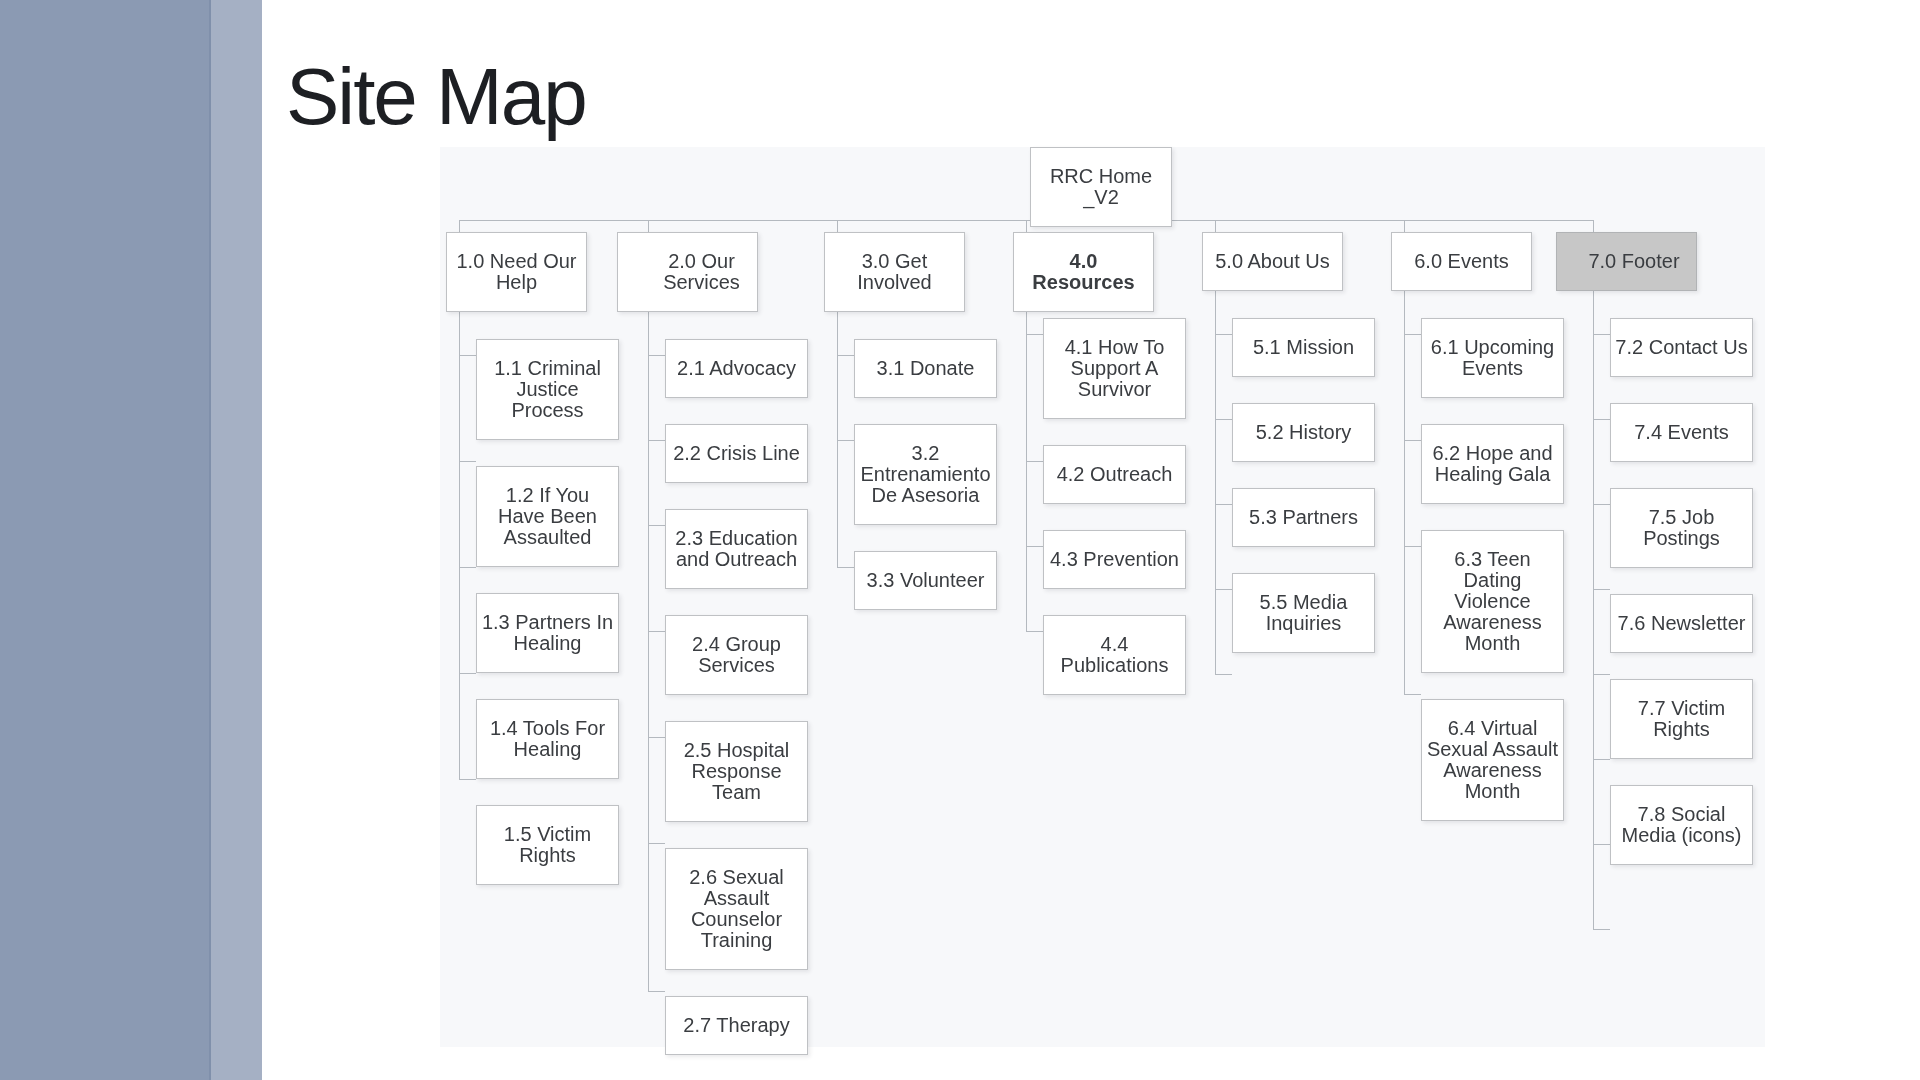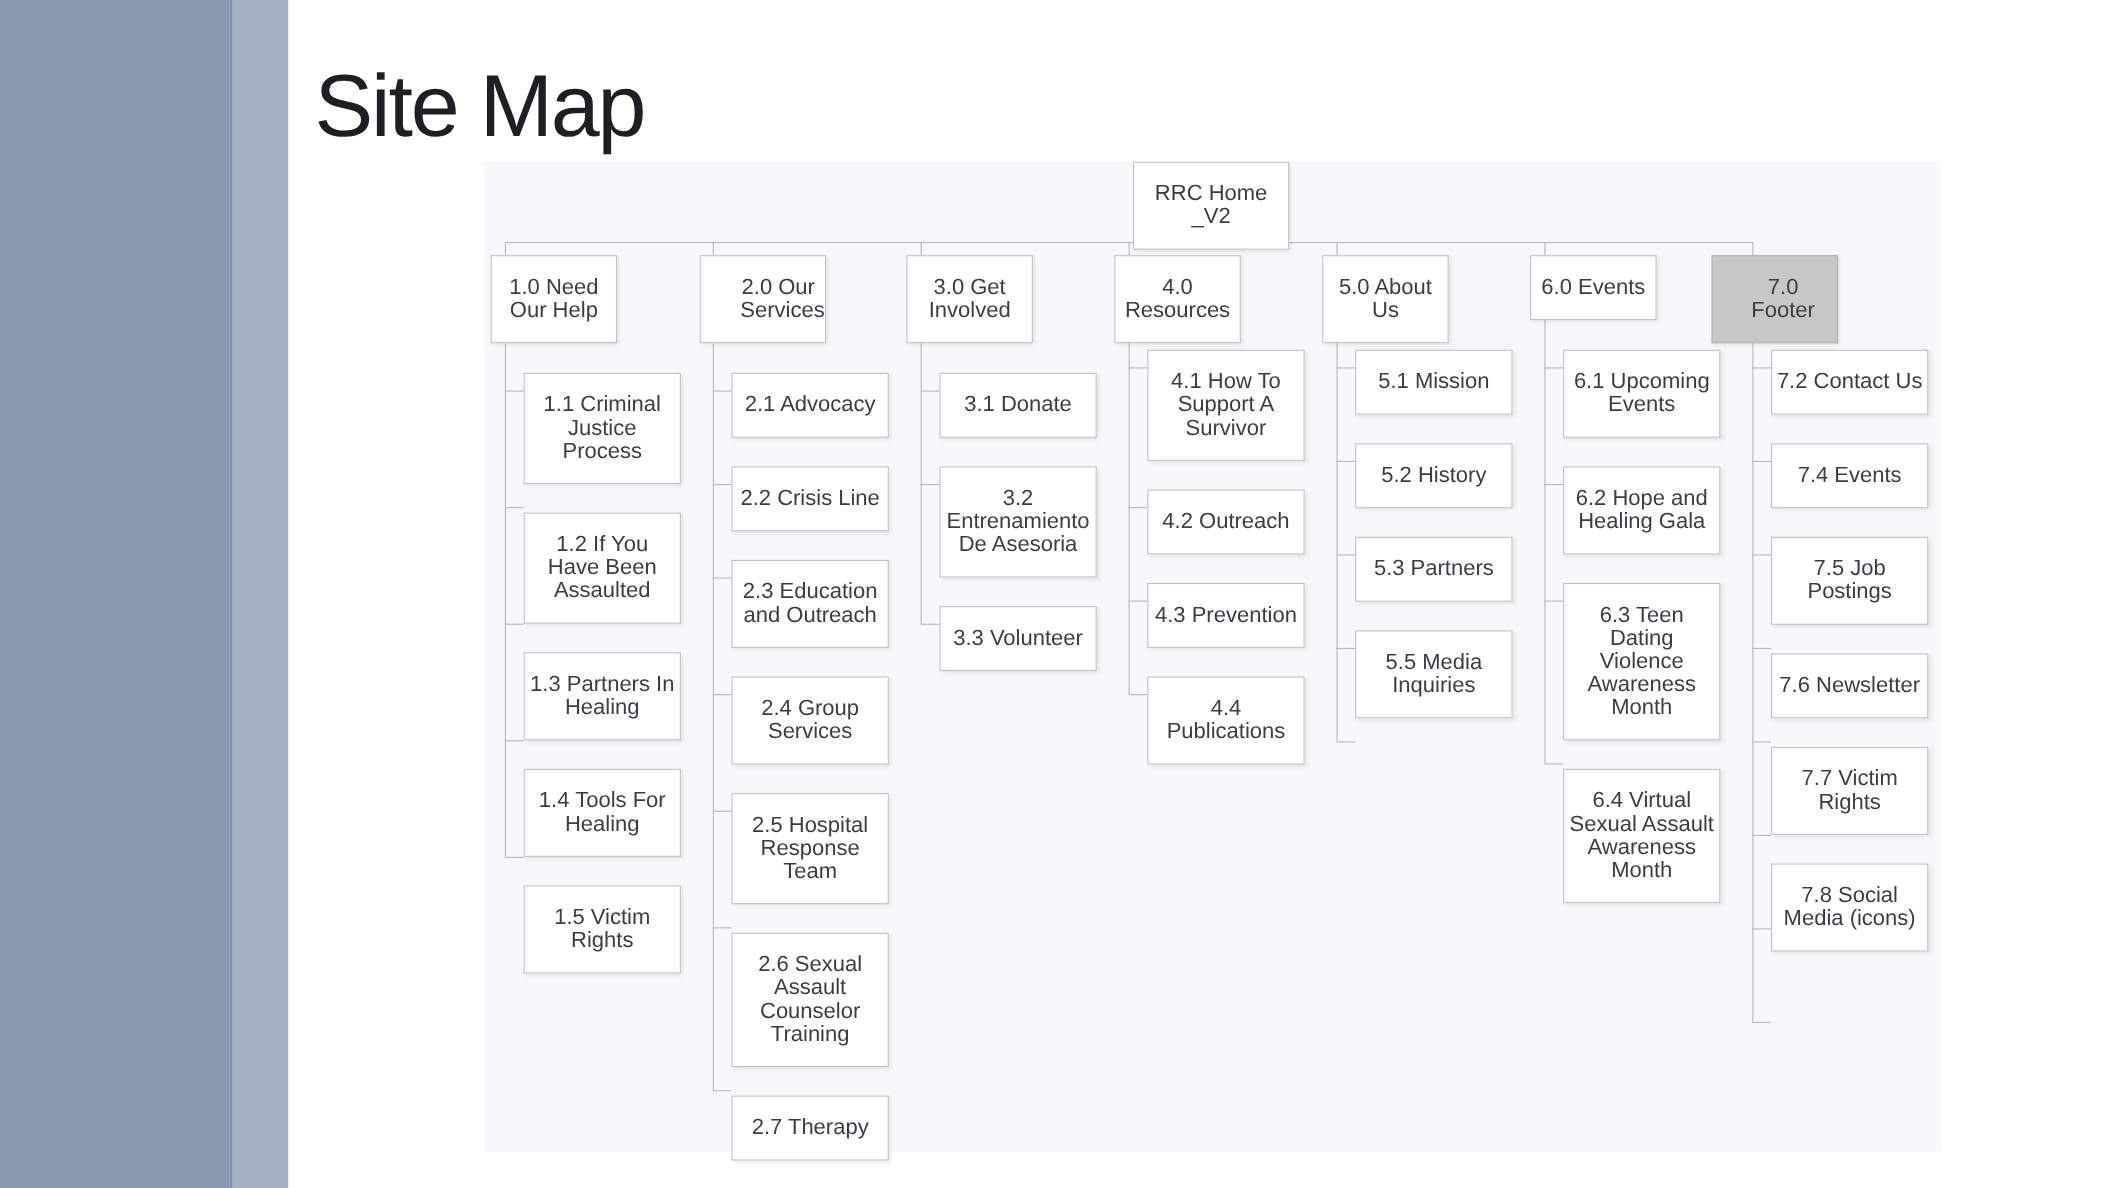--- a/index.html
+++ b/index.html
@@ -17,21 +17,21 @@
   .panel{position:absolute;left:440px;top:147px;width:1325px;height:900px;background:#f7f8fa;}
   #lines,#nodes{position:absolute;left:0;top:0;width:1920px;height:1080px;pointer-events:none;}
   #nodes > *{pointer-events:auto;}
   .node{
     position:absolute;box-sizing:border-box;
     background:#ffffff;border:1px solid #bfc1c4;
     box-shadow:2px 2px 4px rgba(50,50,55,0.10);
     color:#3a3d41;font-size:20px;line-height:21px;text-align:center;
     padding:18px 3px;
   }
-  .node.parent{width:115px;padding:18px 8px;}
+  .node.parent{width:141px;padding:18px 8px;}
   .node.root{width:142px;left:1030px;top:147px;padding:18px 4px;}
   .node.child{position:static;width:143px;flex:0 0 auto;}
   .node.highlight{background:#c7c7c7;border-color:#b1b3b5;}
   .ccol{position:absolute;width:143px;display:flex;flex-direction:column;gap:26px;}
   .line{position:absolute;background:#b4b9bf;}
   .line.h{height:1px;}
   .line.v{width:1px;}
 </style>
 </head>
 <body>
@@ -97,37 +97,37 @@
 <div id="nodes">
   <div class="node root" id="root-node">RRC Home _V2</div>
 <div class="node parent" style="left: 446px; top: 232px;">1.0 Need Our Help</div>
     <div class="ccol" style="left: 476px; top: 339px;">
       <div class="node child">1.1 Criminal Justice Process</div>
       <div class="node child">1.2 If You Have Been Assaulted</div>
       <div class="node child">1.3 Partners In Healing</div>
       <div class="node child">1.4 Tools For Healing</div>
       <div class="node child">1.5 Victim Rights</div>
     </div>
-    <div class="node parent" style="left: 636px; top: 232px; padding-left: 36px;">2.0 Our Services</div>
+    <div class="node parent" style="left: 617px; top: 232px; padding-left: 36px;">2.0 Our Services</div>
     <div class="ccol" style="left: 665px; top: 339px;">
       <div class="node child">2.1 Advocacy</div>
       <div class="node child">2.2 Crisis Line</div>
       <div class="node child">2.3 Education and Outreach</div>
       <div class="node child">2.4 Group Services</div>
       <div class="node child">2.5 Hospital Response Team</div>
       <div class="node child">2.6 Sexual Assault Counselor Training</div>
       <div class="node child">2.7 Therapy</div>
     </div>
     <div class="node parent" style="left: 824px; top: 232px;">3.0 Get Involved</div>
     <div class="ccol" style="left: 854px; top: 339px;">
       <div class="node child">3.1 Donate</div>
       <div class="node child">3.2 Entrenamiento De Asesoria</div>
       <div class="node child">3.3 Volunteer</div>
     </div>
-    <div class="node parent" style="left: 1013px; top: 232px;">4.0 Resources</div>
+    <div class="node parent" style="left: 1013px; top: 232px; font-weight: bold;">4.0 Resources</div>
     <div class="ccol" style="left: 1043px; top: 318px;">
       <div class="node child">4.1 How To Support A Survivor</div>
       <div class="node child">4.2 Outreach</div>
       <div class="node child">4.3 Prevention</div>
       <div class="node child">4.4 Publications</div>
     </div>
     <div class="node parent" style="left: 1202px; top: 232px;">5.0 About Us</div>
     <div class="ccol" style="left: 1232px; top: 318px;">
       <div class="node child">5.1 Mission</div>
       <div class="node child">5.2 History</div>

